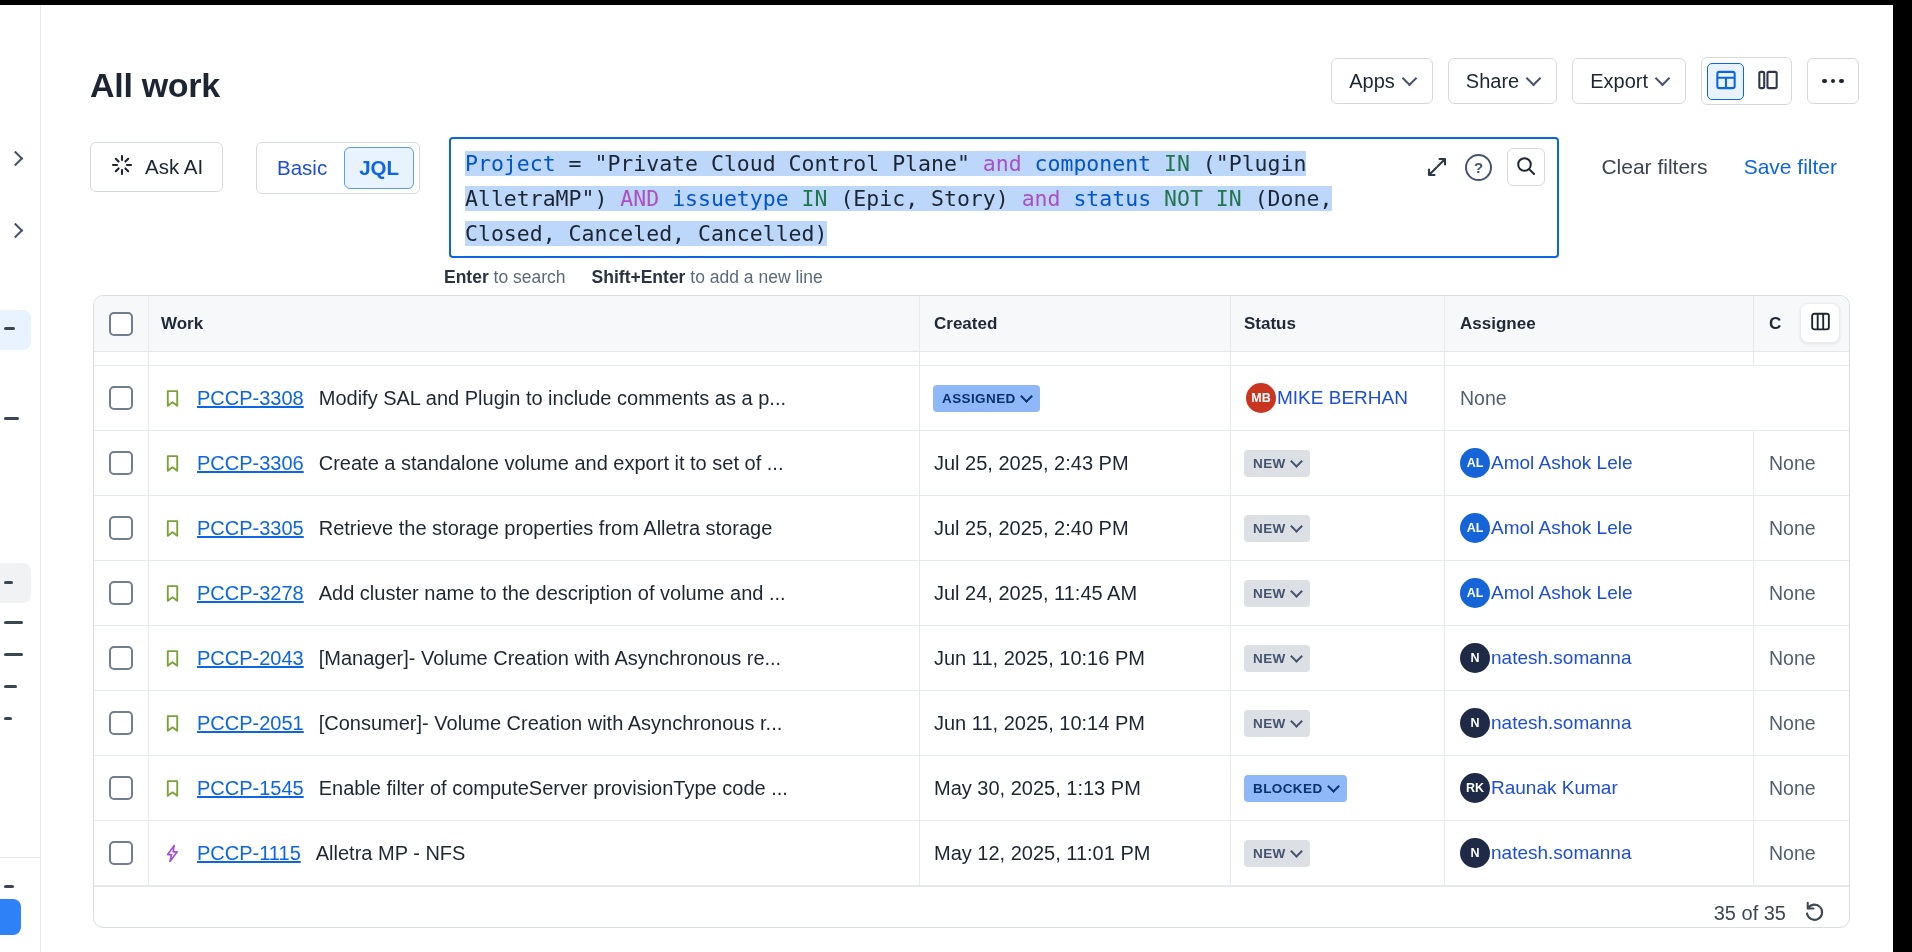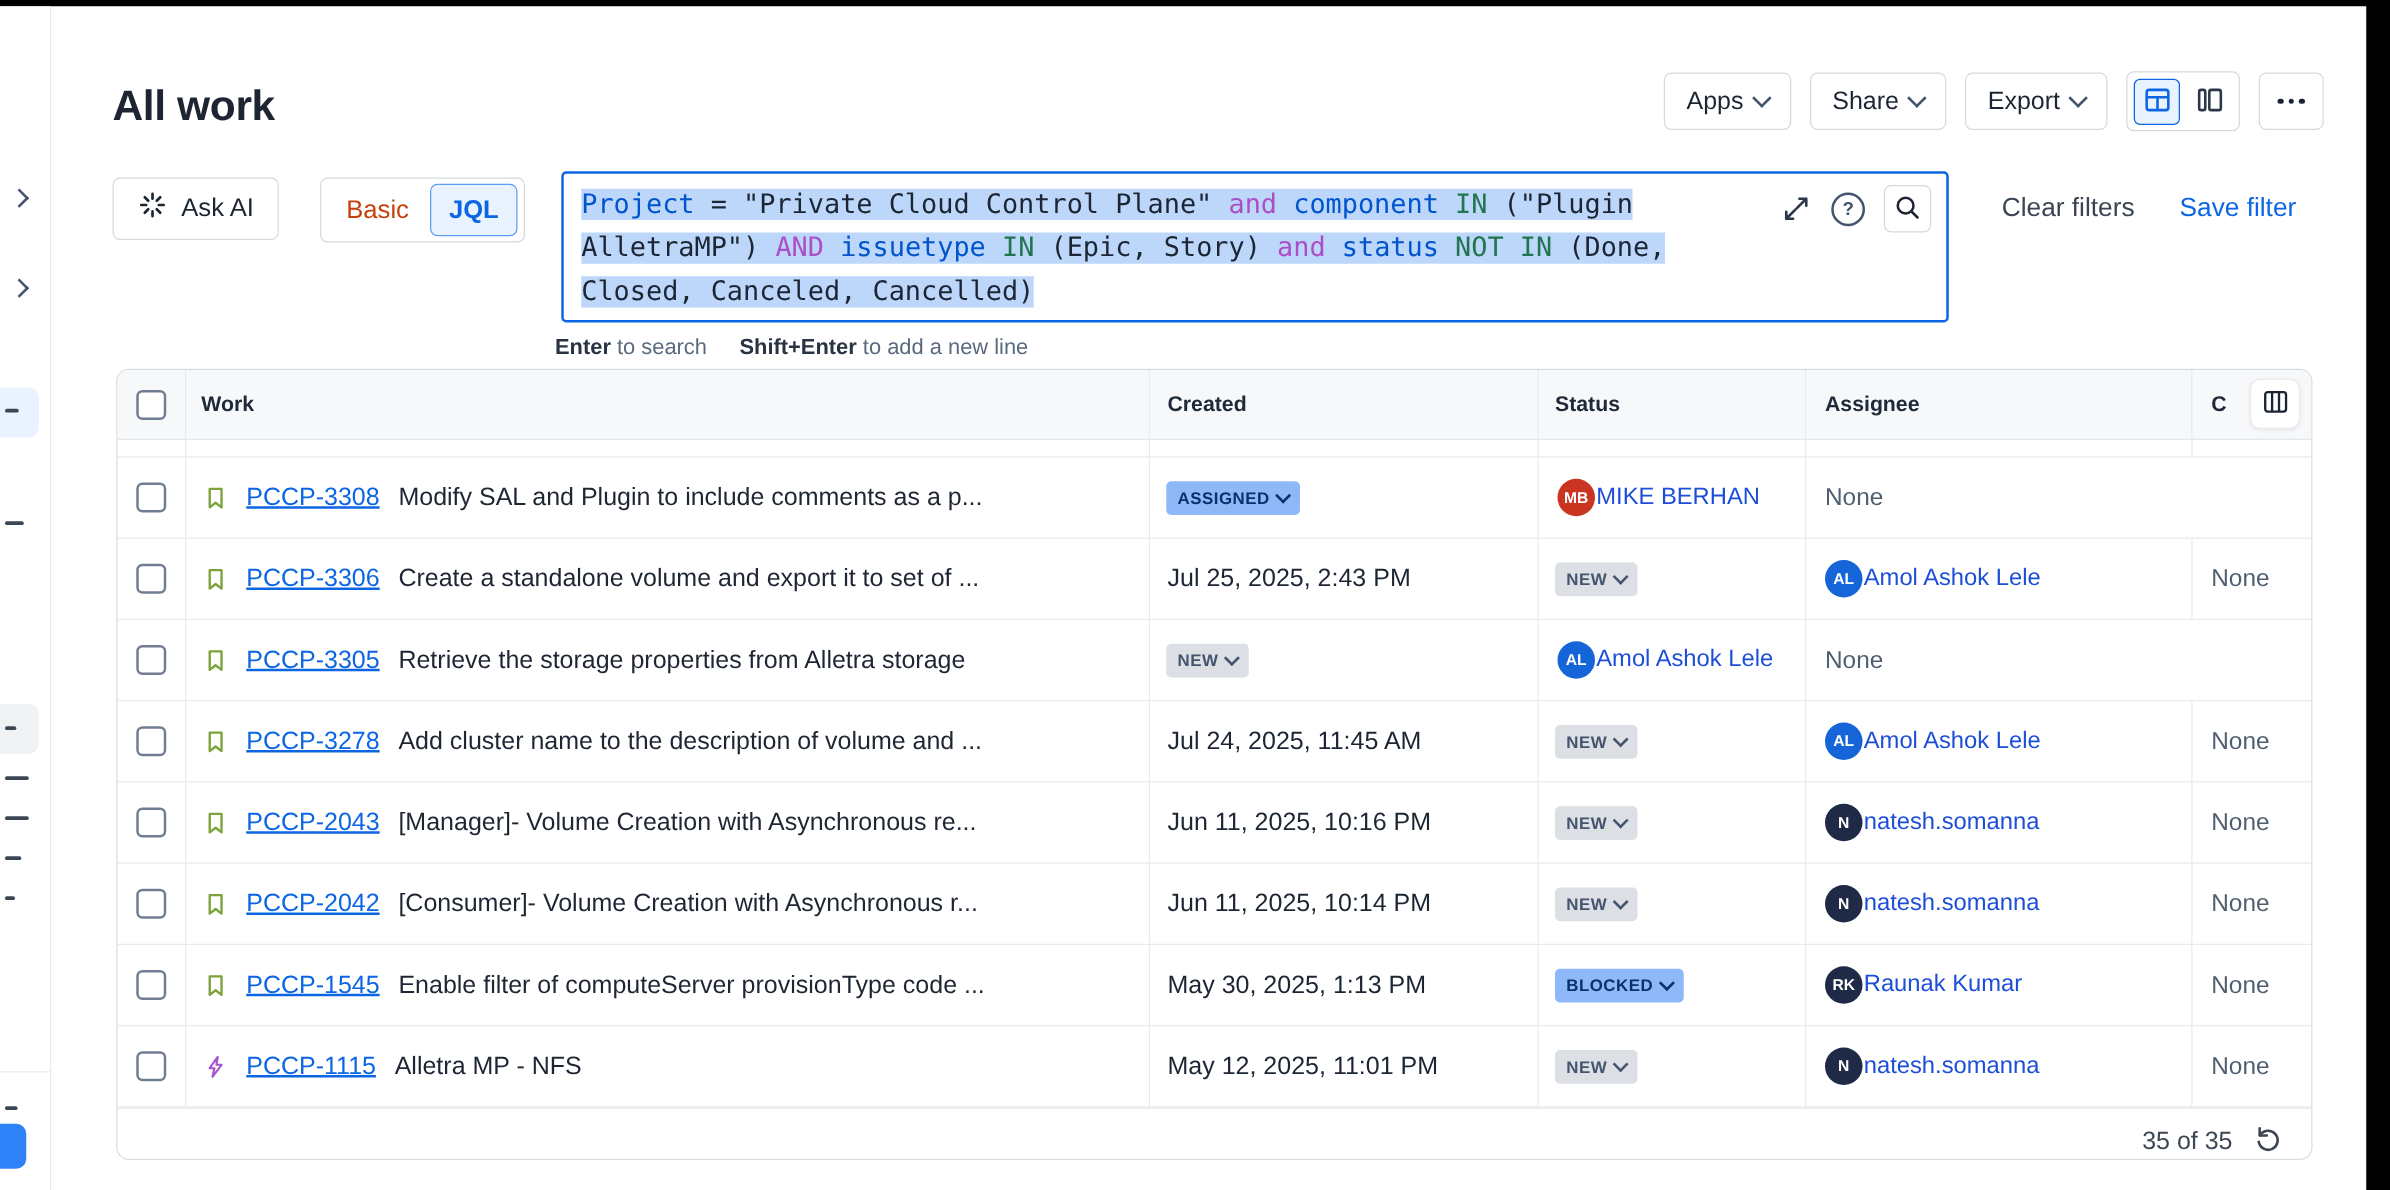--- a/index.html
+++ b/index.html
@@ -31,21 +31,21 @@
   .view-btn{width:37px;height:37px;display:flex;align-items:center;justify-content:center;border-radius:5px;border:1px solid transparent;cursor:pointer;background:transparent;}
   .view-btn.active{background:#E9F2FF;border-color:var(--accent,#0C66E4);}
   .more-btn{width:52px;height:46px;display:flex;align-items:center;justify-content:center;gap:4px;border:1px solid #D5D9DE;border-radius:6px;background:#fff;cursor:pointer;}
   .dot{width:4.5px;height:4.5px;border-radius:50%;background:#1C2533;}
 
   
   .askai-btn{position:absolute;left:90px;top:137px;height:50px;display:flex;align-items:center;gap:11px;
              padding:0 19px;border:1px solid #D5D9DE;border-radius:6px;background:#fff;font-size:20.5px;color:#1C2533;font-weight:500;cursor:pointer;}
   .mode-toggle{position:absolute;left:256px;top:137px;height:50px;display:flex;align-items:center;gap:2px;
                padding:0 5px;border:1px solid #D5D9DE;border-radius:6px;background:#fff;}
-  .mode-basic{padding:0 15px;font-size:20.5px;color:#c2410c;font-weight:500;cursor:pointer;}
+  .mode-basic{padding:0 15px;font-size:20.5px;color:#1d4ed8;font-weight:500;cursor:pointer;}
   .mode-jql{height:40px;display:flex;align-items:center;padding:0 14px;border-radius:6px;background:#E9F2FF;
             border:1px solid #5C9CF5;color:var(--accent,#0C66E4);font-size:20.5px;font-weight:600;cursor:pointer;}
 
   .jql-editor{position:absolute;left:449px;top:132px;width:1110px;height:121px;background:#fff;
               border:2px solid var(--accent,#0C66E4);border-radius:4px;box-sizing:border-box;cursor:text;}
   .jql-text{position:absolute;left:14px;top:7px;right:14px;
             font-family:"DejaVu Sans Mono","Liberation Mono",monospace;font-size:21.5px;line-height:35px;white-space:pre;}
   .jql-line>span.sel{background:var(--selection,#BCD7FA);}
   .tk-field{color:var(--tk-field,#0055CC);}
   .tk-kw{color:var(--tk-kw,#AC4FC6);}
@@ -297,20 +297,21 @@
           </div>
           <div class="cell c-work">
             <span class="type-icon">
               <svg width="21" height="21" viewBox="0 0 20 20" fill="none" stroke="#7BA33A" stroke-width="1.8" stroke-linejoin="round">
                 <path d="M5.5 3h9v14l-4.5-3.5L5.5 17z"></path>
               </svg>
             </span>
             <a class="issue-key">PCCP-3305</a>
             <span class="issue-summary">Retrieve the storage properties from Alletra storage</span>
           </div>
+          <div class="cell c-created">Jul 25, 2025, 2:40 PM</div>
           <div class="cell c-status">
             <span class="badge gray">
               <span>NEW</span>
               <span class="bchev"></span>
             </span>
           </div>
           <div class="cell c-assignee">
             <span class="avatar" style="background: rgb(21, 101, 216);">AL</span>
             <span class="assignee-name">Amol Ashok Lele</span>
           </div>
@@ -371,21 +372,21 @@
         <div class="trow grid-row">
           <div class="cell c-check">
             <span class="checkbox"></span>
           </div>
           <div class="cell c-work">
             <span class="type-icon">
               <svg width="21" height="21" viewBox="0 0 20 20" fill="none" stroke="#7BA33A" stroke-width="1.8" stroke-linejoin="round">
                 <path d="M5.5 3h9v14l-4.5-3.5L5.5 17z"></path>
               </svg>
             </span>
-            <a class="issue-key">PCCP-2042</a>
+            <a class="issue-key">PCCP-2051</a>
             <span class="issue-summary">[Consumer]- Volume Creation with Asynchronous r...</span>
           </div>
           <div class="cell c-created">Jun 11, 2025, 10:14 PM</div>
           <div class="cell c-status">
             <span class="badge gray">
               <span>NEW</span>
               <span class="bchev"></span>
             </span>
           </div>
           <div class="cell c-assignee">

